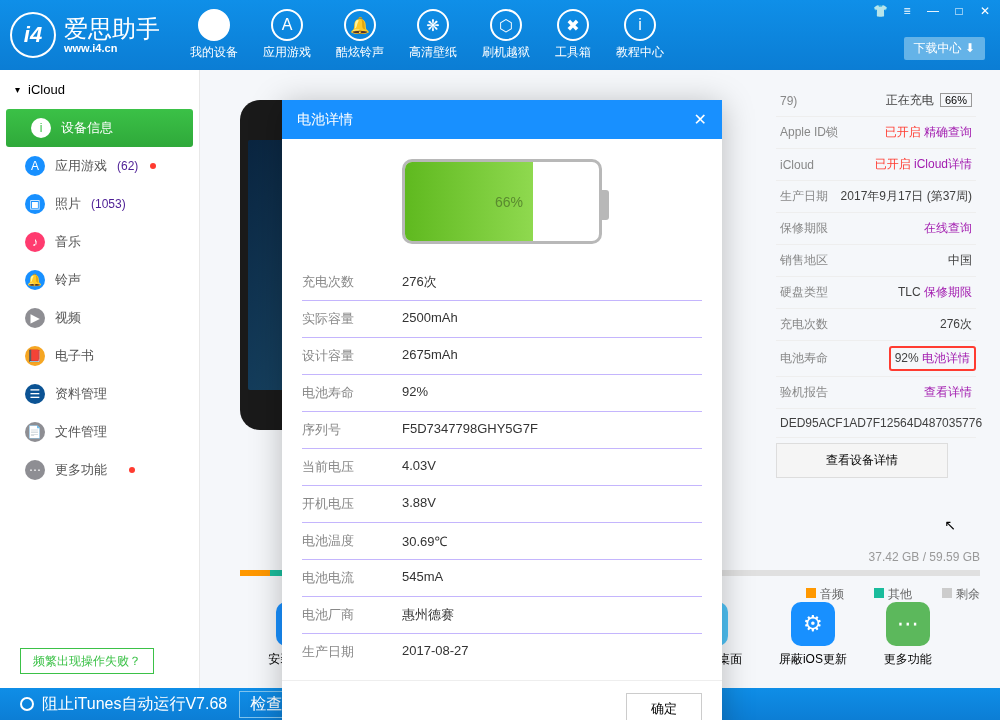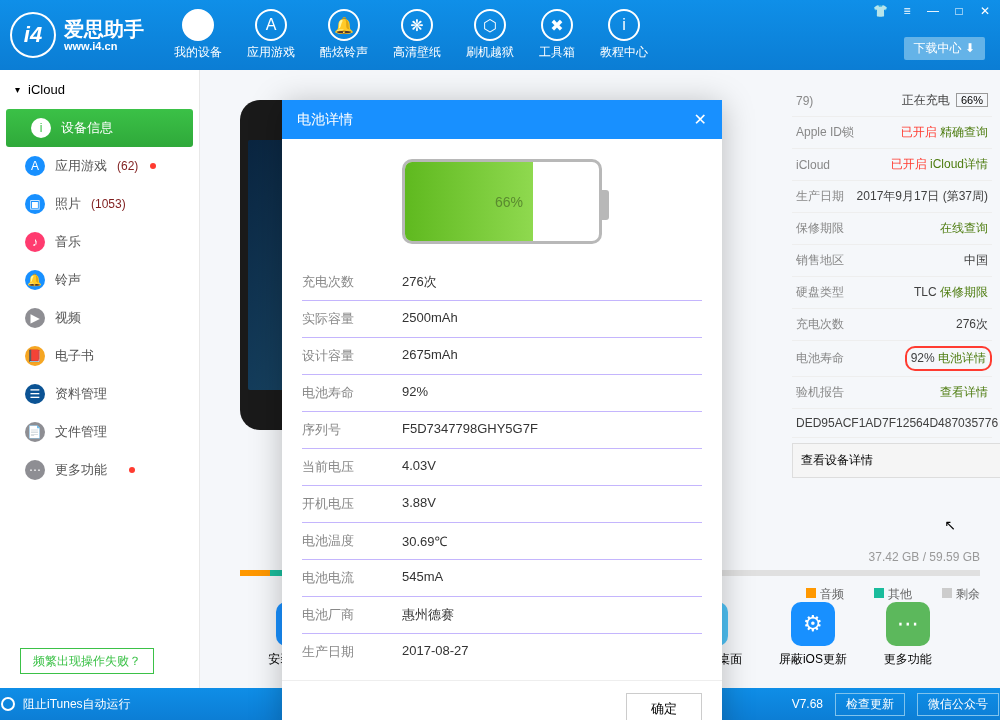--- a/index.html
+++ b/index.html
@@ -1,62 +1,62 @@
 <!DOCTYPE html>
 <html><head>
 <meta charset="utf-8">
 <style>
 *{margin:0;padding:0;box-sizing:border-box;font-family:"Microsoft YaHei",Arial,sans-serif;}
 body{width:1000px;height:720px;overflow:hidden;background:#fff;position:relative;}
 .header{height:70px;background:linear-gradient(#0f8fe8,#0b7dd4);color:#fff;display:flex;align-items:center;padding:0 10px;position:relative;}
 .logo{display:flex;align-items:center;margin-right:30px;}
 .logo-circle{width:46px;height:46px;border:2px solid #fff;border-radius:50%;display:flex;align-items:center;justify-content:center;font-size:22px;font-weight:bold;font-style:italic;margin-right:8px;}
 .logo-text{line-height:1.1;}
-.logo-title{font-size:20px;font-weight:bold;}
+.logo-title{font-size:24px;font-weight:normal;}
 .logo-sub{font-size:11px;font-weight:bold;}
 .nav{display:flex;gap:25px;}
 .nav-item{display:flex;flex-direction:column;align-items:center;gap:3px;cursor:pointer;}
 .nav-icon{width:32px;height:32px;border:2px solid #fff;border-radius:50%;display:flex;align-items:center;justify-content:center;font-size:16px;}
 .nav-item.active .nav-icon{background:#fff;color:#0b7dd4;}
 .nav-label{font-size:12px;}
 .win-controls{position:absolute;right:6px;top:4px;display:flex;gap:8px;font-size:12px;}
 .win-btn{width:18px;height:14px;display:flex;align-items:center;justify-content:center;cursor:pointer;}
 .download-center{position:absolute;right:15px;bottom:10px;font-size:12px;background:#64b3e8;padding:3px 10px;border-radius:2px;cursor:pointer;}
 .body{display:flex;height:618px;}
 .sidebar{width:200px;background:#fff;border-right:1px solid #e8e8e8;}
 .side-head{display:flex;align-items:center;padding:12px 15px;font-size:13px;cursor:pointer;}
 .side-head .chev{margin-right:8px;font-size:10px;}
 .side-list{}
 .side-item{display:flex;align-items:center;padding:9px 15px 9px 25px;font-size:13px;color:#555;cursor:pointer;gap:10px;}
 .side-item.active{color:#fff;background:linear-gradient(#3bc147,#2fa93a);border-radius:3px;margin:0 6px;}
 .side-ico{width:20px;height:20px;border-radius:50%;display:flex;align-items:center;justify-content:center;font-size:12px;color:#fff;flex-shrink:0;}
 .side-item.active .side-ico{background:#fff;color:#3bc147;}
-.side-count{color:#7f1d1d;font-size:12px;}
+.side-count{color:#4c1d95;font-size:12px;}
 .red-dot{width:6px;height:6px;background:#ff3b30;border-radius:50%;margin-left:2px;}
 .side-foot{position:absolute;bottom:50px;left:20px;}
 .side-foot a{color:#3bc147;font-size:12px;border:1px solid #3bc147;padding:5px 12px;text-decoration:none;cursor:pointer;}
 .main{flex:1;background:#f5f7fa;padding:15px;position:relative;}
-.info-table{position:absolute;right:8px;top:15px;width:200px;font-size:12px;}
+.info-table{position:absolute;right:24px;top:15px;width:200px;font-size:12px;}
 .info-row{display:flex;justify-content:space-between;padding:7px 4px;border-bottom:1px solid #eee;align-items:center;}
 .info-label{color:#888;}
 .info-val{color:#404040;}
-.link{color:#4d7c0f;cursor:pointer;}
+.link{color:#a21caf;cursor:pointer;}
 .badge{border:1px solid #999;padding:0 4px;font-size:11px;margin-left:3px;}
-.highlight{border:2px solid #ff3b30;border-radius:10px;padding:2px 4px;margin:-2px -4px;}
-.device-btn{width:216px;text-align:left;padding:8px;background:#f5f5f5;border:1px solid #ddd;font-size:12px;cursor:pointer;margin-top:5px;}
+.highlight{border:2px solid #ff3b30;border-radius:3px;padding:2px 4px;margin:-2px -4px;}
+.device-btn{width:172px;text-align:center;padding:8px;background:#f5f5f5;border:1px solid #ddd;font-size:12px;cursor:pointer;margin-top:5px;}
 .storage{position:absolute;right:20px;top:480px;width:740px;}
 .storage-text{text-align:right;color:#999;font-size:12px;margin-bottom:6px;}
 .storage-bar{height:6px;background:#e8e8e8;display:flex;}
 .storage-bar>div{height:100%;}
 .legend{display:flex;gap:30px;margin-top:10px;font-size:12px;color:#666;justify-content:flex-end;}
 .legend span{display:inline-block;width:10px;height:10px;margin-right:4px;}
 .bottom-actions{position:absolute;bottom:20px;left:20px;right:20px;display:flex;justify-content:space-around;padding:0 30px;}
 .action{display:flex;flex-direction:column;align-items:center;gap:5px;font-size:12px;cursor:pointer;}
 .action-ico{width:44px;height:44px;border-radius:10px;display:flex;align-items:center;justify-content:center;font-size:22px;color:#fff;}
-.statusbar{height:32px;background:linear-gradient(#0f8ee7,#0c7ed5);color:#fff;display:flex;align-items:center;padding:0 1px;font-size:12px;justify-content:space-between;}
+.statusbar{height:32px;background:linear-gradient(#0f8ee7,#0c7ed5);color:#fff;display:flex;align-items:center;padding:0 20px;font-size:16px;}
 .status-left{display:flex;align-items:center;gap:8px;}
 .status-right{display:flex;align-items:center;gap:12px;}
 .status-btn{border:1px solid #7fc3ed;padding:2px 10px;cursor:pointer;}
 
 .modal{position:absolute;left:282px;top:100px;width:440px;background:#fff;box-shadow:0 4px 30px rgba(0,0,0,.25);z-index:100;}
 .modal-head{background:#1890ff;color:#fff;padding:10px 15px;font-size:14px;display:flex;justify-content:space-between;align-items:center;}
 .modal-close{cursor:pointer;font-size:16px;}
 .battery-visual{padding:20px;display:flex;justify-content:center;}
 .battery{width:200px;height:85px;border:3px solid #b8b8b8;border-radius:10px;position:relative;background:#fff;}
 .battery::after{content:"";position:absolute;right:-10px;top:28px;width:8px;height:30px;background:#b8b8b8;border-radius:0 3px 3px 0;}

